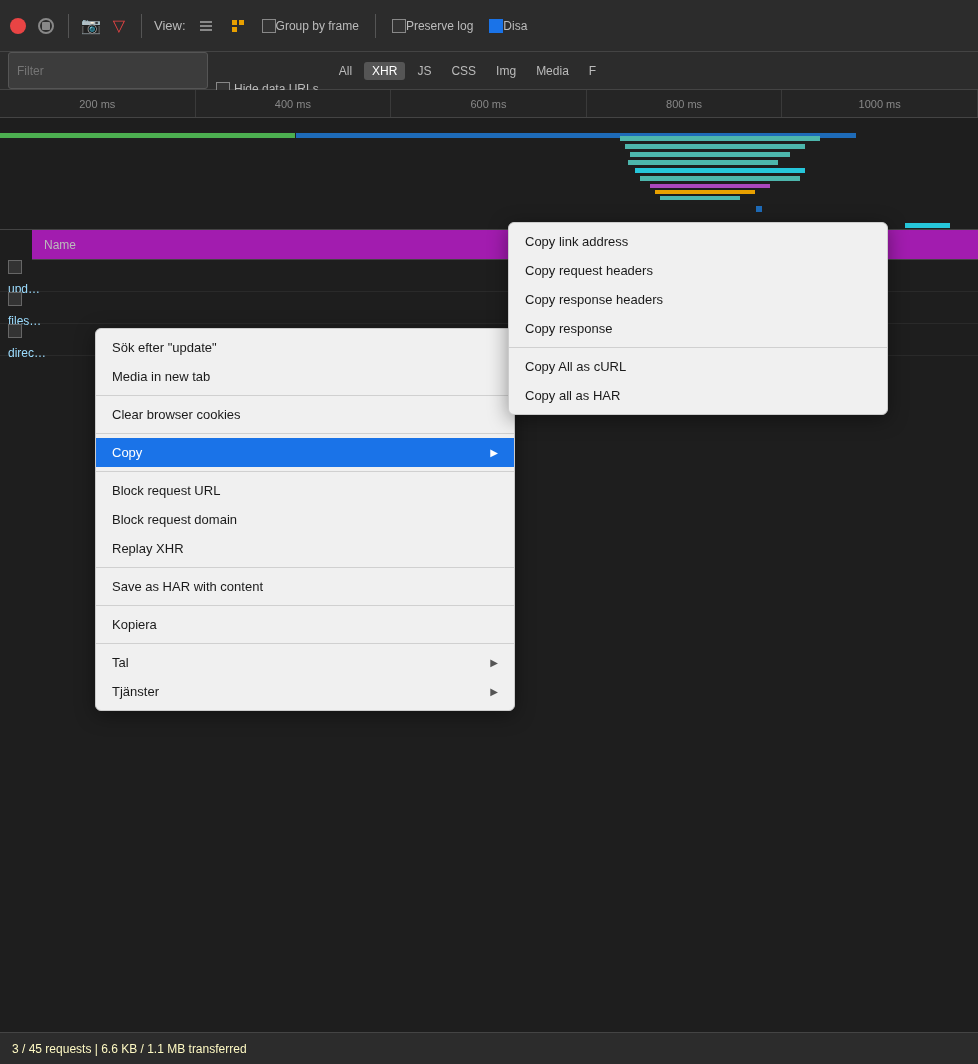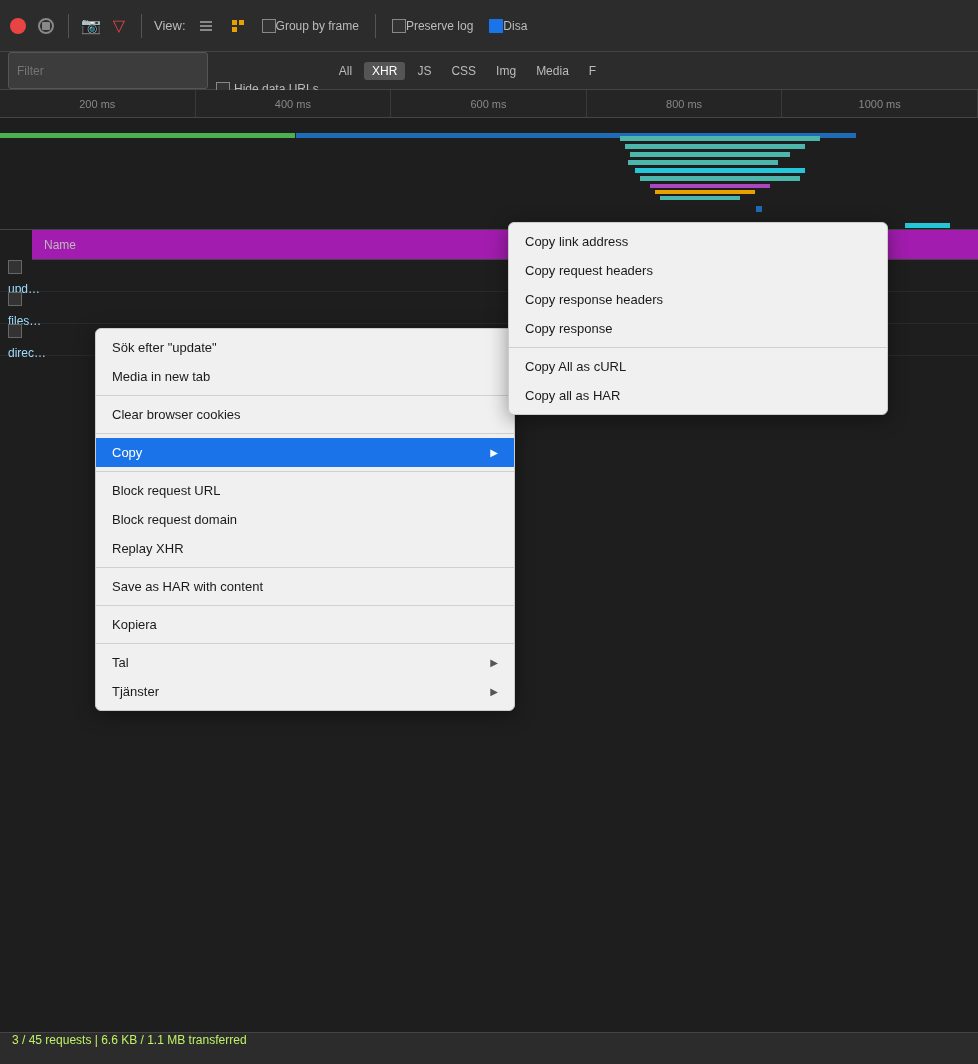--- a/index.html
+++ b/index.html
@@ -243,23 +243,24 @@
     
     .status-bar {
       position: absolute;
       bottom: 0;
       left: 0;
       right: 0;
       height: 32px;
       background: #2c2c2c;
       border-top: 1px solid #444;
       display: flex;
+      align-items: center;
       padding: 0 12px;
       font-size: 12px;
-      color: #bef264;
+      color: #fef9c3;
     }
   </style>
 </head>
 <body>
 
 <div class="toolbar">
   <div class="toolbar-icon">
     <div class="record-icon"></div>
   </div>
   <div class="toolbar-icon">

